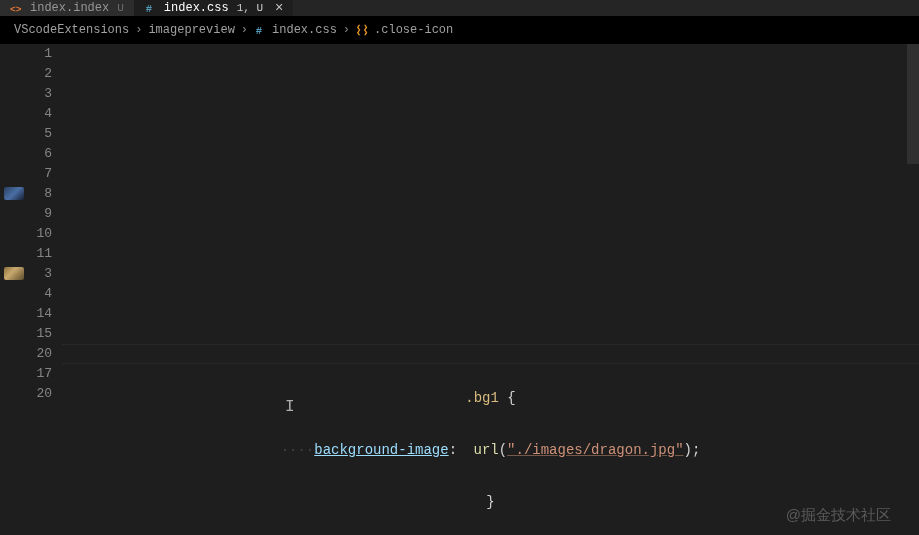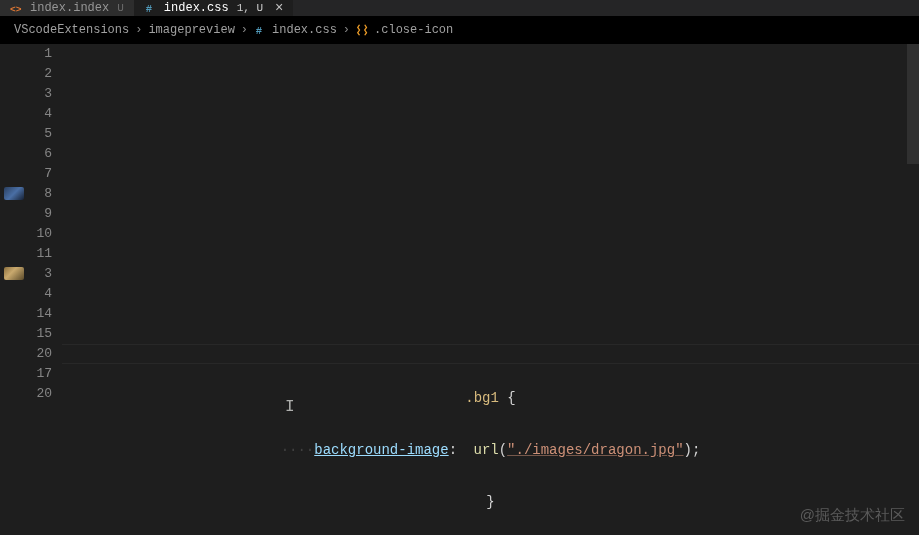--- a/index.html
+++ b/index.html
@@ -103,21 +103,21 @@
       pointer-events: none;
     }
     .text-cursor-floating {
       position: absolute;
       color: #aeafad;
       font-size: 16px;
       pointer-events: none;
     }
     .watermark {
       position: absolute;
-      right: 14px;
+      right: 28px;
       bottom: 10px;
       color: #5a5a5a;
       font-size: 15px;
       font-family: sans-serif;
     }
     .scrollbar-v {
       position: absolute;
       right: 0;
       top: 44px;
       width: 12px;

